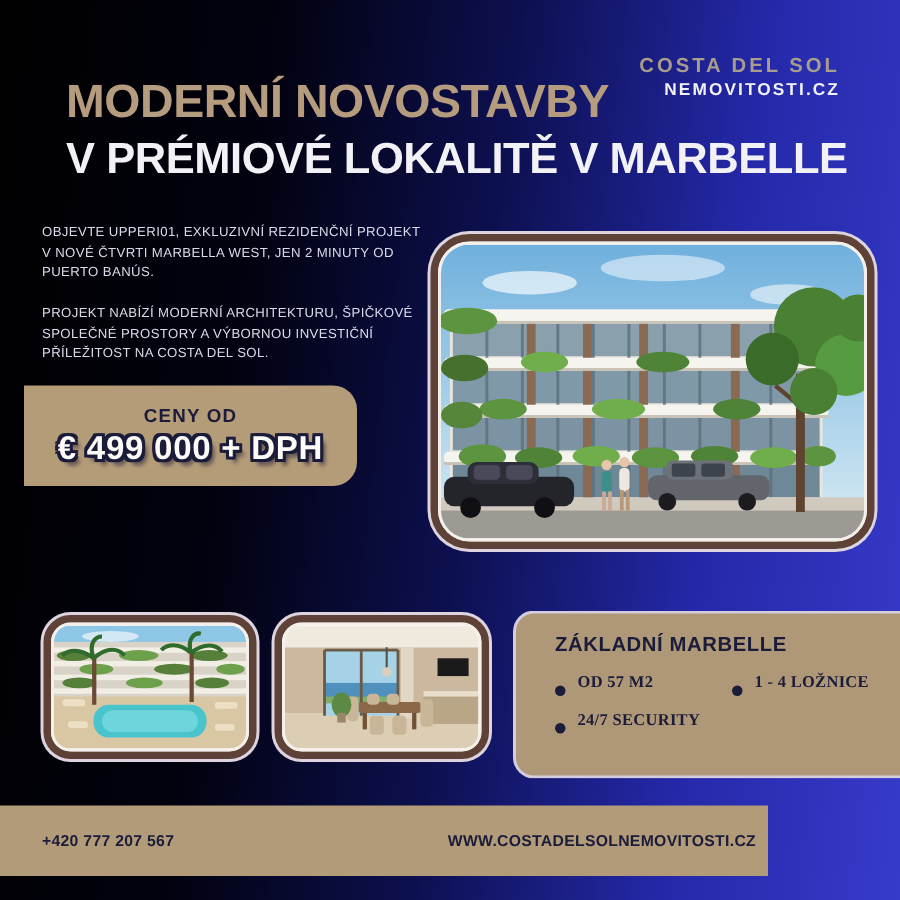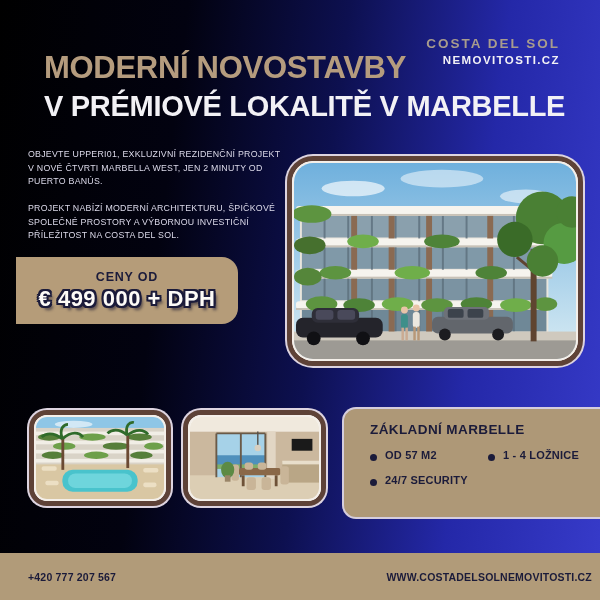--- a/index.html
+++ b/index.html
@@ -41,26 +41,26 @@
   .frame-thumb1{left:27px;top:408px;width:146px;height:100px;padding:2px;border-radius:20px;}
   .frame-thumb2{left:181px;top:408px;width:147px;height:100px;padding:2px;border-radius:20px;}
   .frame-thumb1 .brown,.frame-thumb2 .brown{border-radius:18px;}
   .frame-thumb1 .pic,.frame-thumb2 .pic{border-radius:13px;}
   
   .info-box{position:absolute;left:342px;top:407px;width:260px;height:112px;box-sizing:border-box;
     background:#ae9877;border:2px solid #d5cdde;border-right:none;border-radius:14px 0 0 14px;
     padding:13px 6px 8px 26px;}
   .info-title{font-size:13.5px;font-weight:800;letter-spacing:.4px;color:#1b1b3a;}
   .info-grid{display:grid;grid-template-columns:118px 110px;row-gap:9px;margin-top:11px;}
-  .info-item{display:flex;align-items:center;}
+  .info-item{display:flex;align-items:flex-end;font-family:Liberation Serif, serif;}
   .dot{width:7px;height:7px;border-radius:50%;background:#1b1b3a;margin:3px 8px 0 0;flex:none;}
   .info-item span.txt{font-size:11px;font-weight:800;letter-spacing:.2px;color:#1b1b3a;
     line-height:1.45;max-width:88px;}
   
-  .footer{position:absolute;left:0;bottom:0;width:600px;height:47px;background:#b19b79;
+  .footer{position:absolute;left:0;bottom:16px;width:512px;height:47px;background:#b19b79;
     display:flex;align-items:center;justify-content:space-between;box-sizing:border-box;
     padding:0 8px 0 28px;}
   .footer .f{font-size:10.5px;font-weight:800;letter-spacing:.2px;color:#1b1b3a;white-space:nowrap;}
 </style>
 </head>
 <body>
 
 <div class="canvas">
 
   <div class="title1">MODERNÍ NOVOSTAVBY</div>

